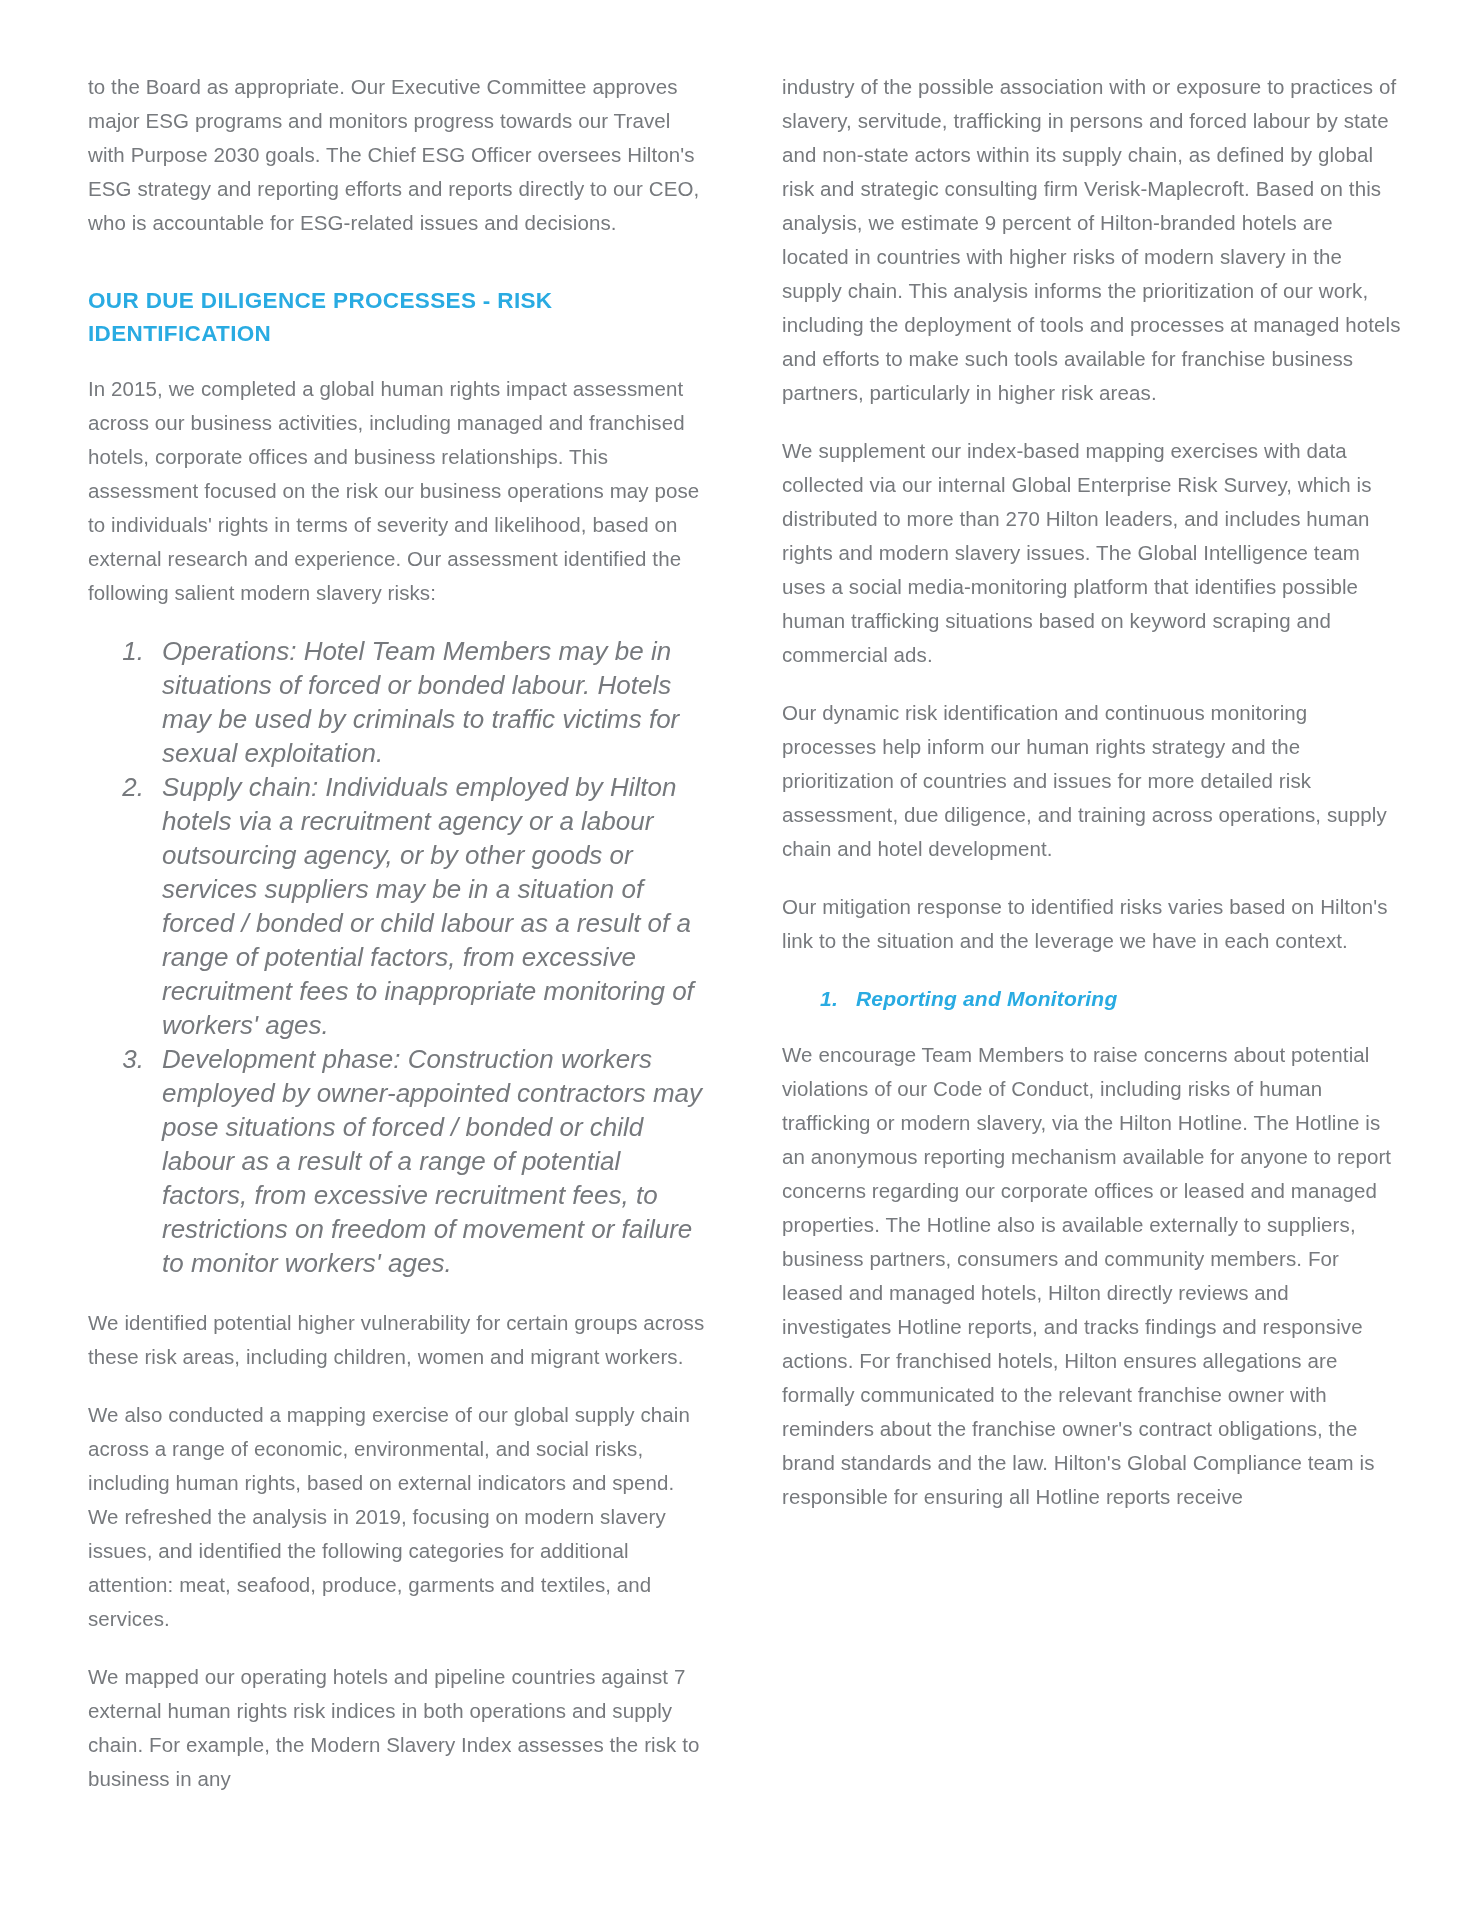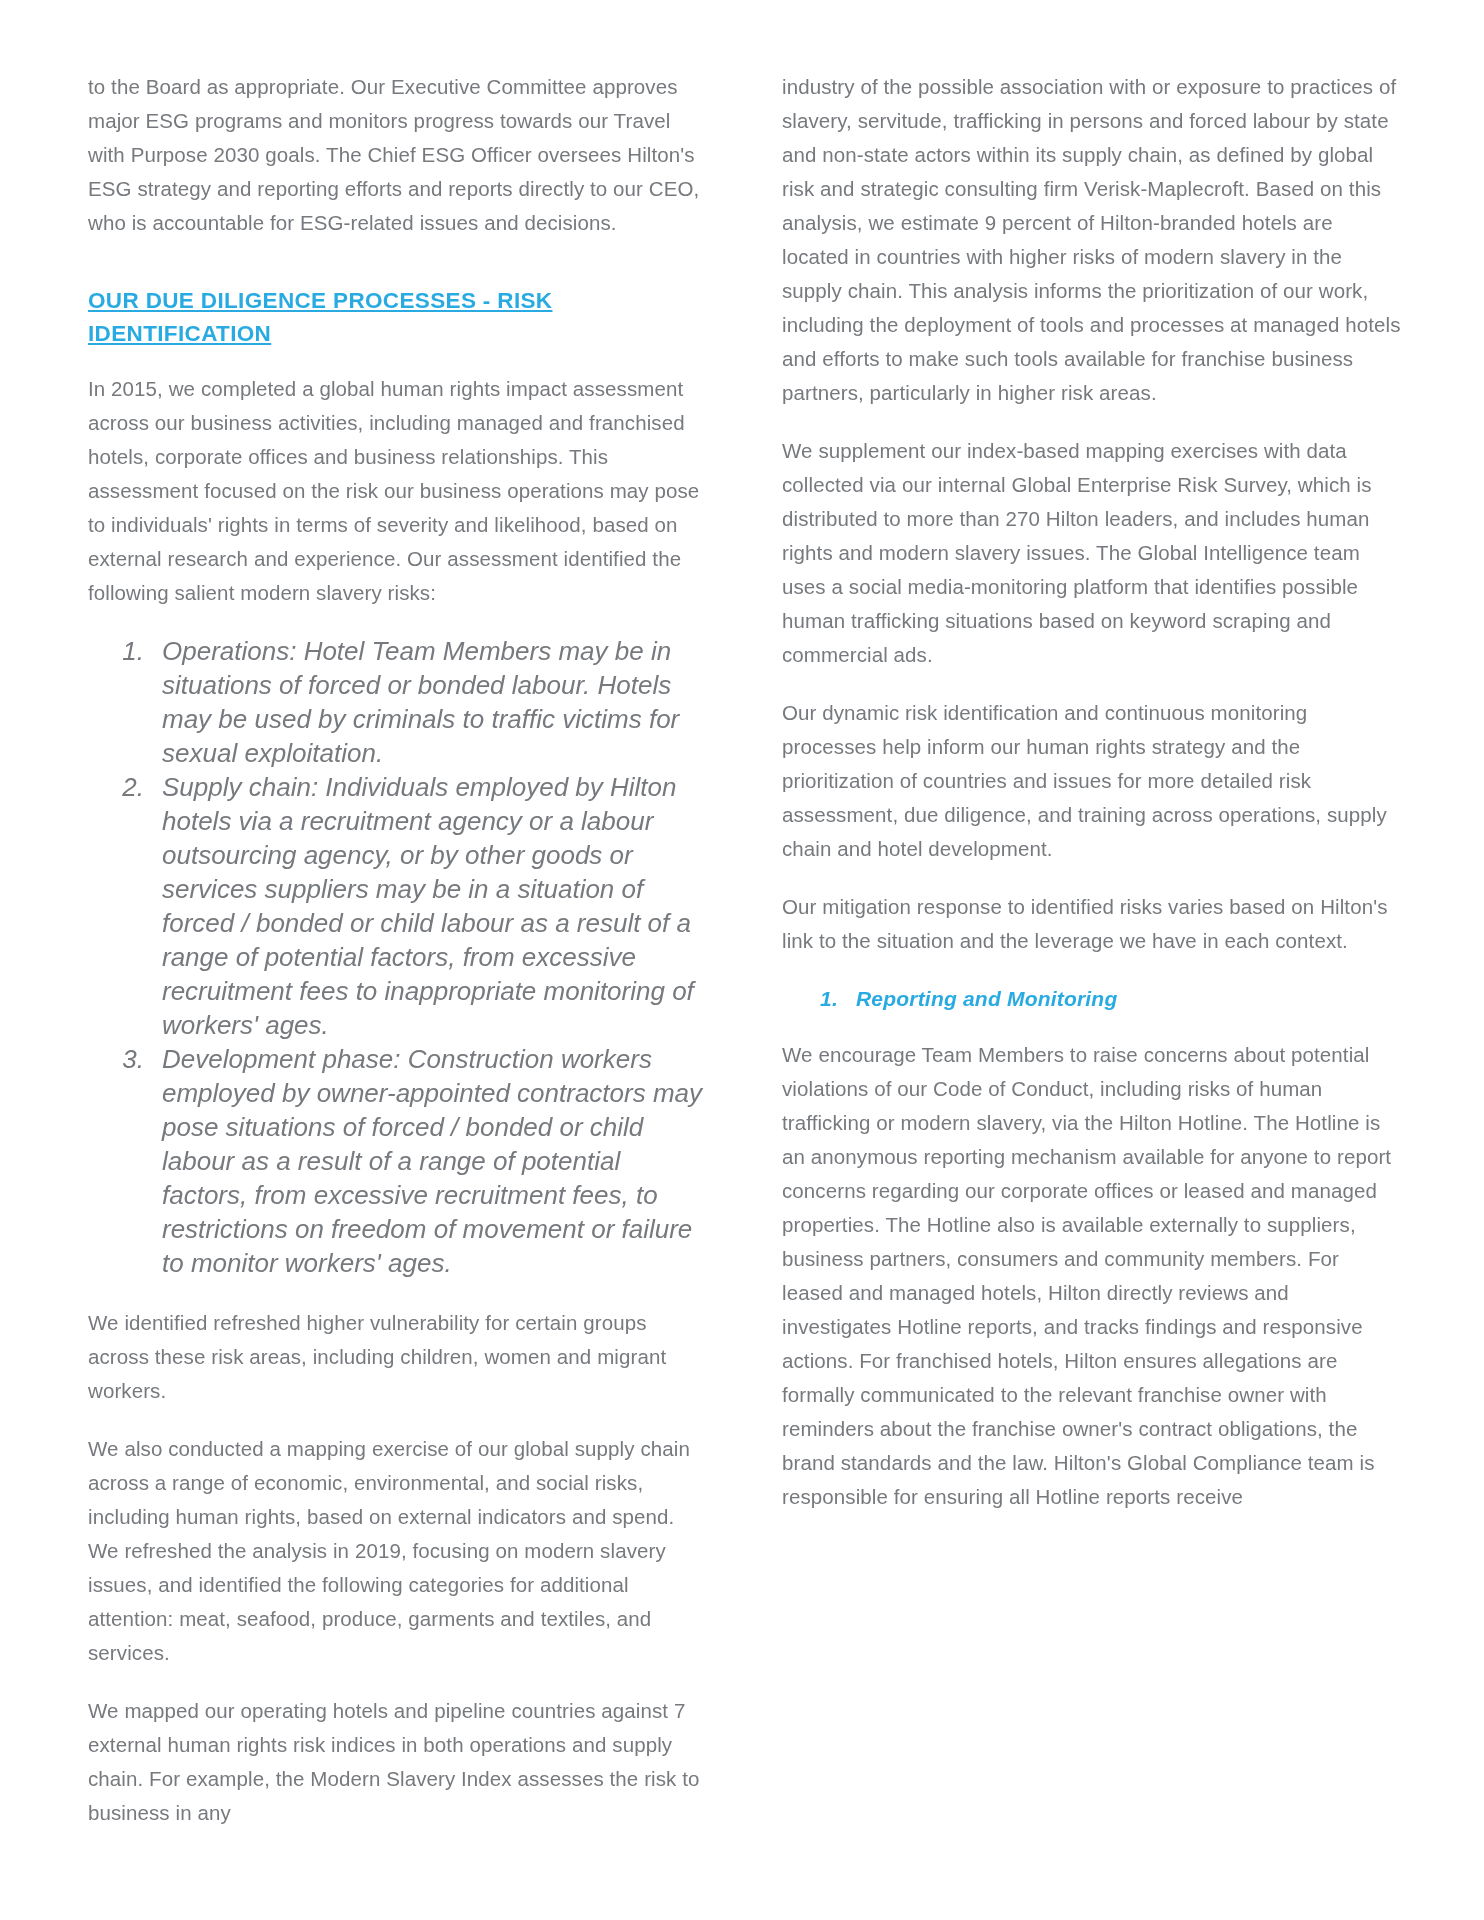--- a/index.html
+++ b/index.html
@@ -38,21 +38,20 @@
     letter-spacing: 0.1px;
   }
   h2 {
     margin: 34px 0 22px 0;
     font-size: 22.5px;
     line-height: 33px;
     color: #29abe2;
     font-weight: bold;
     letter-spacing: 0.35px;
     text-transform: uppercase;
-    text-decoration: underline;
   }
   h2.first {
     margin-top: 44px;
   }
   ol.numlist {
     margin: 0 0 26px 0;
     padding-left: 58px;
     list-style: none;
     counter-reset: item;
   }
@@ -114,21 +113,21 @@
       <h2 class="first">OUR DUE DILIGENCE PROCESSES - RISK IDENTIFICATION</h2>
 
       <p>In 2015, we completed a global human rights impact assessment across our business activities, including managed and franchised hotels, corporate offices and business relationships. This assessment focused on the risk our business operations may pose to individuals' rights in terms of severity and likelihood, based on external research and experience. Our assessment identified the following salient modern slavery risks:</p>
 
       <ol class="numlist">
         <li>Operations: Hotel Team Members may be in situations of forced or bonded labour. Hotels may be used by criminals to traffic victims for sexual exploitation.</li>
         <li>Supply chain: Individuals employed by Hilton hotels via a recruitment agency or a labour outsourcing agency, or by other goods or services suppliers may be in a situation of forced / bonded or child labour as a result of a range of potential factors, from excessive recruitment fees to inappropriate monitoring of workers' ages.</li>
         <li>Development phase: Construction workers employed by owner-appointed contractors may pose situations of forced / bonded or child labour as a result of a range of potential factors, from excessive recruitment fees, to restrictions on freedom of movement or failure to monitor workers' ages.</li>
       </ol>
 
-      <p>We identified refreshed higher vulnerability for certain groups across these risk areas, including children, women and migrant workers.</p>
+      <p>We identified potential higher vulnerability for certain groups across these risk areas, including children, women and migrant workers.</p>
       <p>We also conducted a mapping exercise of our global supply chain across a range of economic, environmental, and social risks, including human rights, based on external indicators and spend. We refreshed the analysis in 2019, focusing on modern slavery issues, and identified the following categories for additional attention: meat, seafood, produce, garments and textiles, and services.</p>
       <p>We mapped our operating hotels and pipeline countries against 7 external human rights risk indices in both operations and supply chain. For example, the Modern Slavery Index assesses the risk to business in any</p>
     </div>
 
     <div class="col">
       <p>industry of the possible association with or exposure to practices of slavery, servitude, trafficking in persons and forced labour by state and non-state actors within its supply chain, as defined by global risk and strategic consulting firm Verisk-Maplecroft. Based on this analysis, we estimate 9 percent of Hilton-branded hotels are located in countries with higher risks of modern slavery in the supply chain. This analysis informs the prioritization of our work, including the deployment of tools and processes at managed hotels and efforts to make such tools available for franchise business partners, particularly in higher risk areas.</p>
       <p>We supplement our index-based mapping exercises with data collected via our internal Global Enterprise Risk Survey, which is distributed to more than 270 Hilton leaders, and includes human rights and modern slavery issues. The Global Intelligence team uses a social media-monitoring platform that identifies possible human trafficking situations based on keyword scraping and commercial ads.</p>
       <p>Our dynamic risk identification and continuous monitoring processes help inform our human rights strategy and the prioritization of countries and issues for more detailed risk assessment, due diligence, and training across operations, supply chain and hotel development.</p>
 
 

